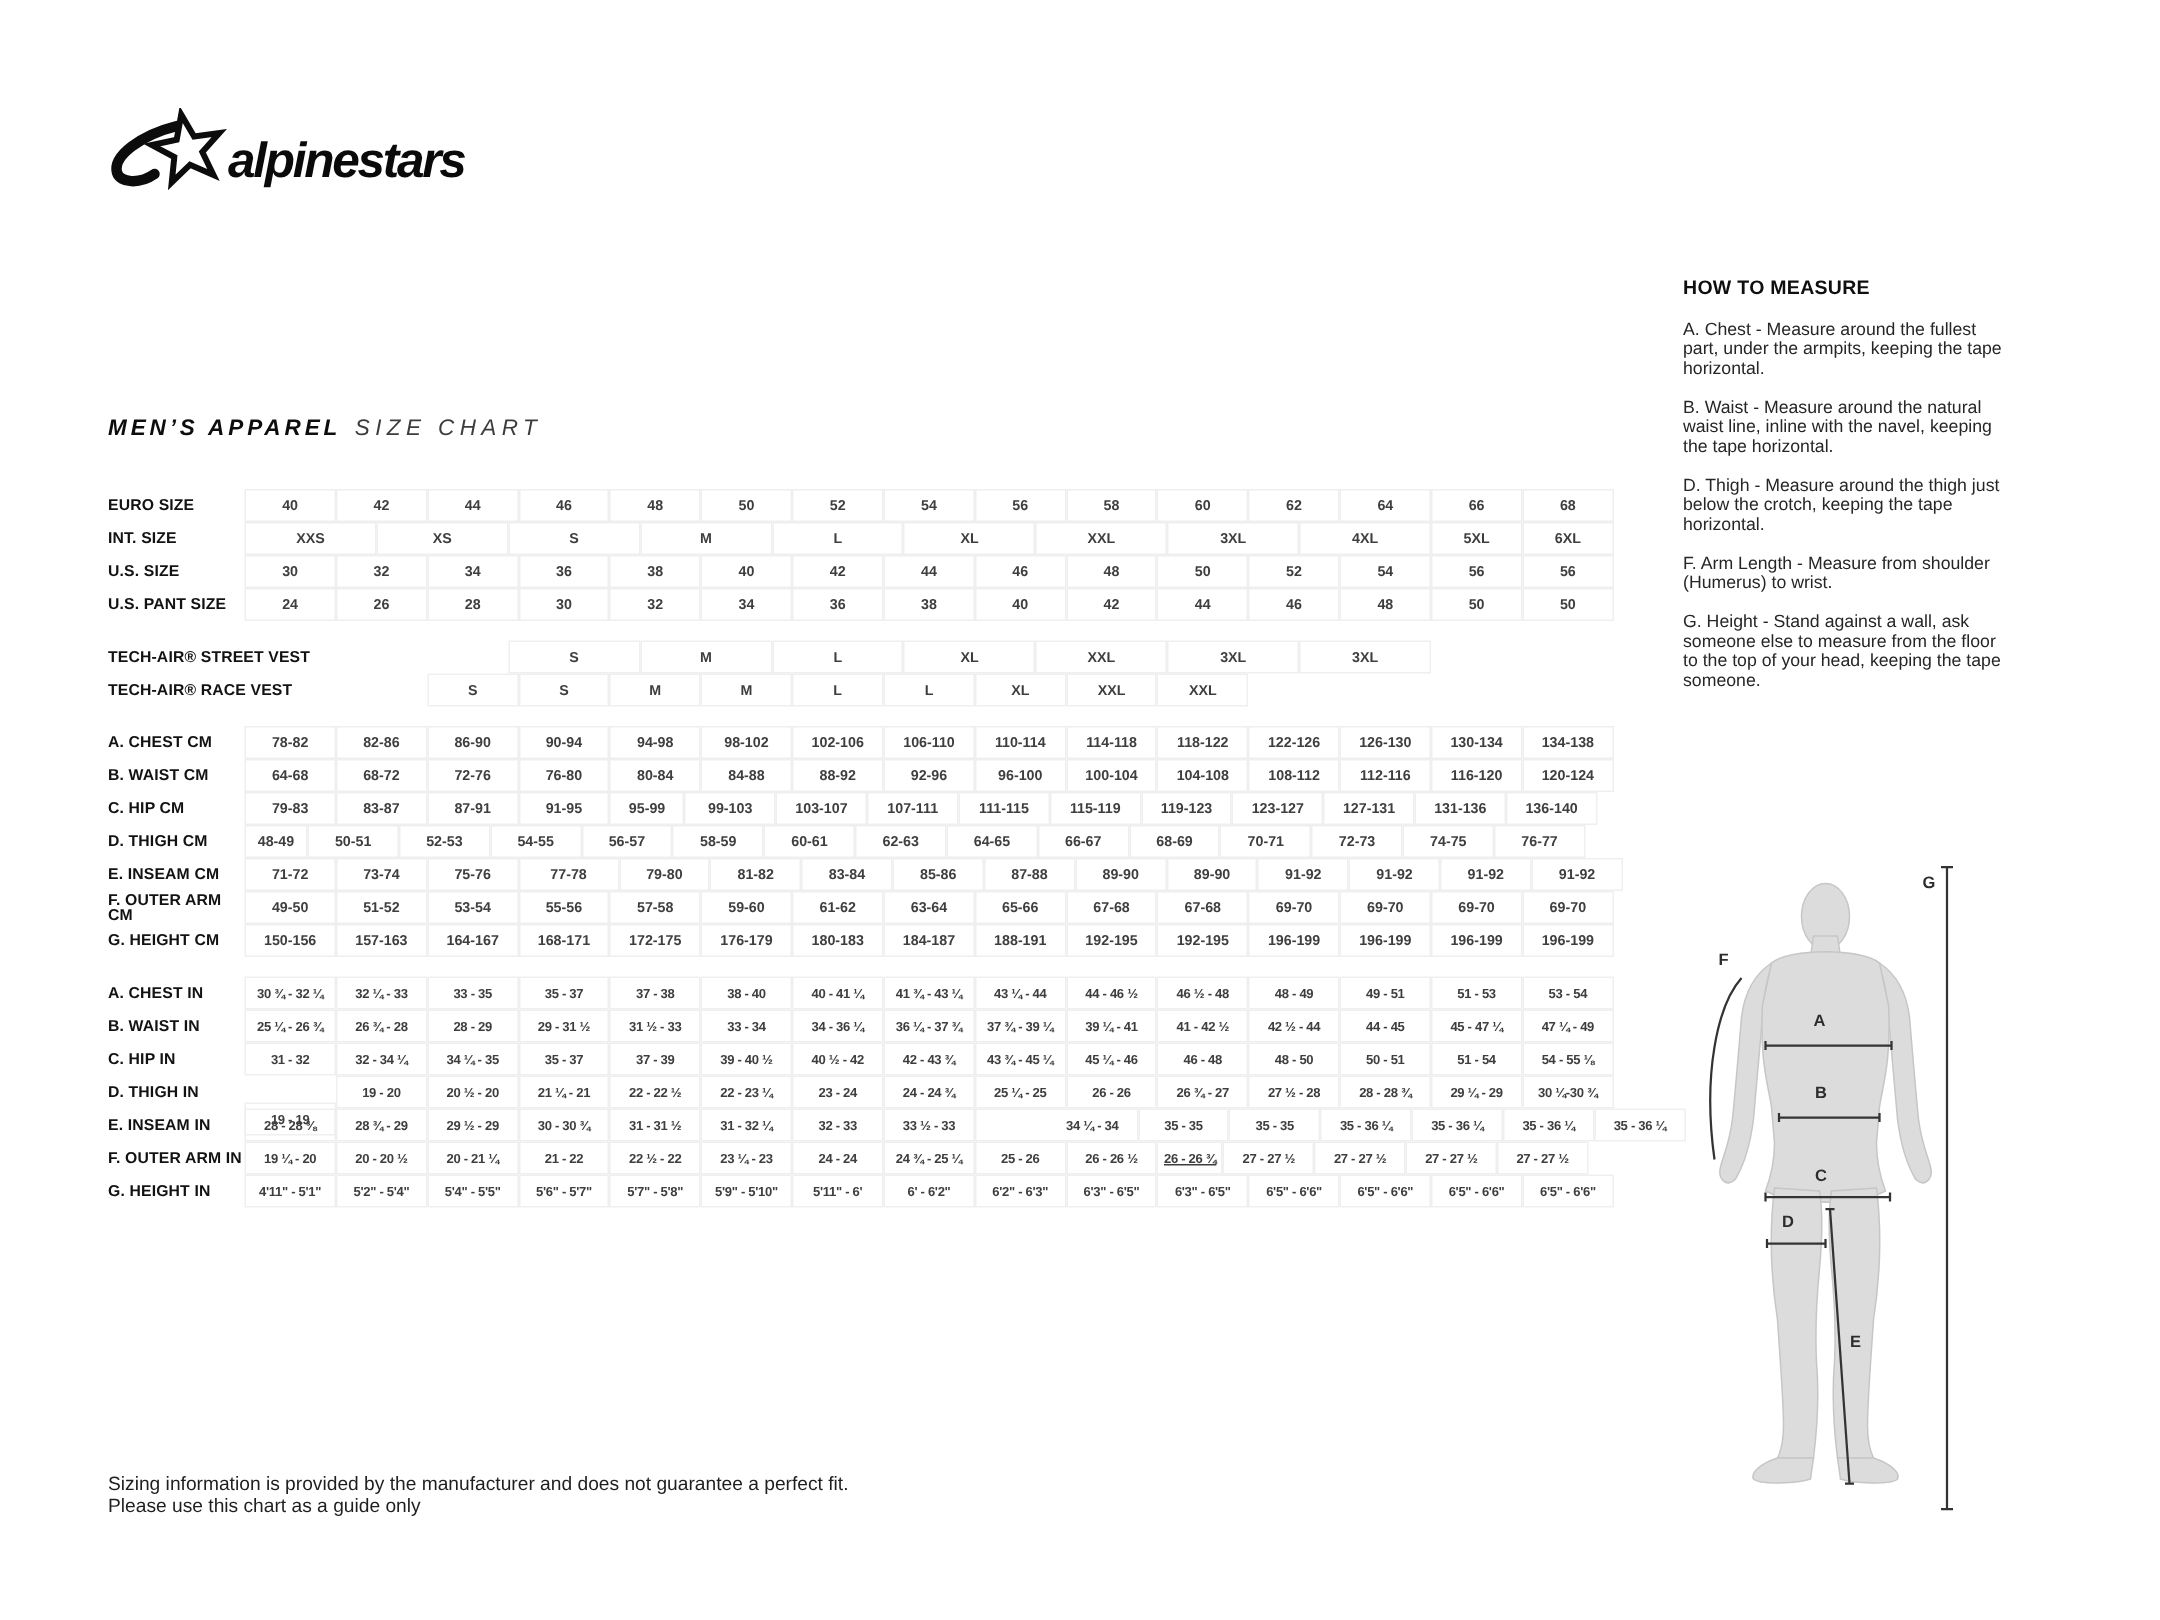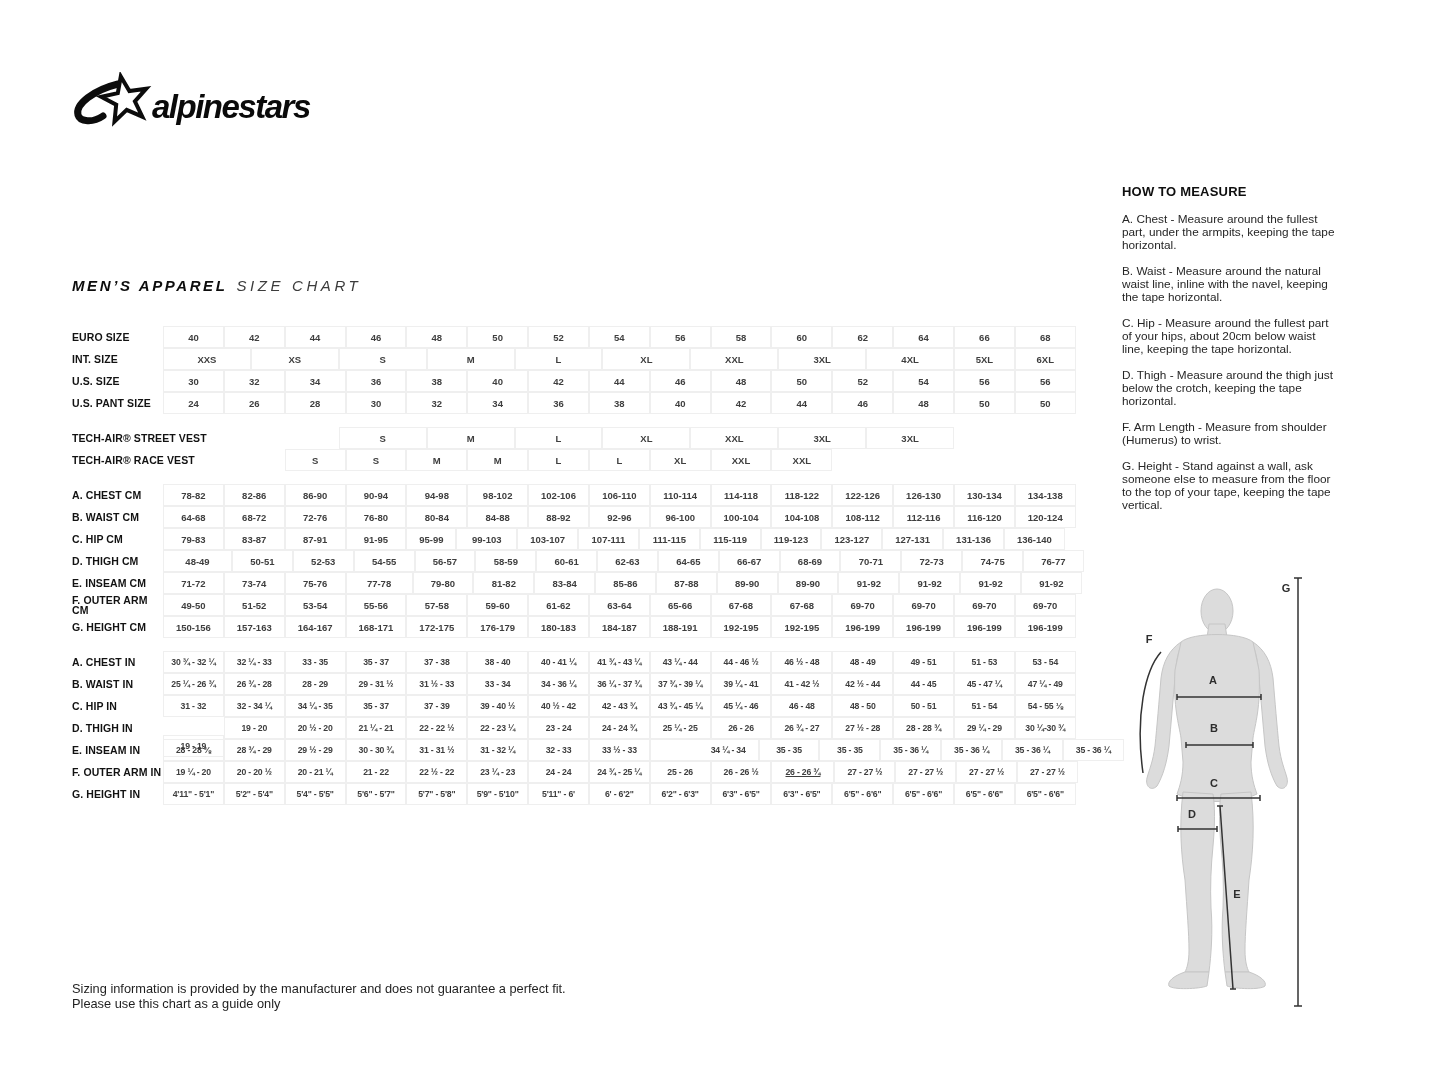--- a/index.html
+++ b/index.html
@@ -201,21 +201,21 @@
         <div class="tcell" style="width: 60.85px;">111-115</div>
         <div class="tcell" style="width: 60.85px;">115-119</div>
         <div class="tcell" style="width: 60.85px;">119-123</div>
         <div class="tcell" style="width: 60.85px;">123-127</div>
         <div class="tcell" style="width: 60.85px;">127-131</div>
         <div class="tcell" style="width: 60.85px;">131-136</div>
         <div class="tcell" style="width: 60.85px;">136-140</div>
       </div>
       <div class="trow">
         <div class="tlabel">D. THIGH CM</div>
-        <div class="tcell" style="width: 69px;">48-49</div>
+        <div class="tcell" style="width: 42px;">48-49</div>
         <div class="tcell" style="width: 60.85px;">50-51</div>
         <div class="tcell" style="width: 60.85px;">52-53</div>
         <div class="tcell" style="width: 60.85px;">54-55</div>
         <div class="tcell" style="width: 60.85px;">56-57</div>
         <div class="tcell" style="width: 60.85px;">58-59</div>
         <div class="tcell" style="width: 60.85px;">60-61</div>
         <div class="tcell" style="width: 60.85px;">62-63</div>
         <div class="tcell" style="width: 60.85px;">64-65</div>
         <div class="tcell" style="width: 60.85px;">66-67</div>
         <div class="tcell" style="width: 60.85px; text-align: center;">68-69</div>
@@ -374,21 +374,21 @@
         <div class="tcell" style="width: 60.85px;">19 ¼ - 20</div>
         <div class="tcell" style="width: 60.85px;">20 - 20 ½</div>
         <div class="tcell" style="width: 60.85px;">20 - 21 ¼</div>
         <div class="tcell" style="width: 60.85px;">21 - 22</div>
         <div class="tcell" style="width: 60.85px;">22 ½ - 22</div>
         <div class="tcell" style="width: 60.85px;">23 ¼ - 23</div>
         <div class="tcell" style="width: 60.85px;">24 - 24</div>
         <div class="tcell" style="width: 60.85px;">24 ¾ - 25 ¼</div>
         <div class="tcell" style="width: 60.85px;">25 - 26</div>
         <div class="tcell" style="width: 60.85px;">26 - 26 ½</div>
-        <div class="tcell" style="width: 63px; text-decoration: underline;">26 - 26 ¾</div>
+        <div class="tcell" style="width: 44px; text-decoration: underline;">26 - 26 ¾</div>
         <div class="tcell" style="width: 60.85px;">27 - 27 ½</div>
         <div class="tcell" style="width: 60.85px;">27 - 27 ½</div>
         <div class="tcell" style="width: 60.85px;">27 - 27 ½</div>
         <div class="tcell" style="width: 60.85px;">27 - 27 ½</div>
       </div>
       <div class="trow small">
         <div class="tlabel">G. HEIGHT IN</div>
         <div class="tcell" style="width: 60.85px;">4'11" - 5'1"</div>
         <div class="tcell" style="width: 60.85px;">5'2" - 5'4"</div>
         <div class="tcell" style="width: 60.85px;">5'4" - 5'5"</div>
@@ -405,24 +405,23 @@
         <div class="tcell" style="width: 60.85px;">6'5" - 6'6"</div>
         <div class="tcell" style="width: 60.85px;">6'5" - 6'6"</div>
       </div>
     </div>
 
   <div class="measure">
     <div class="mh">HOW TO MEASURE</div>
     <div id="measure-items">
         <p class="mitem">A. Chest - Measure around the fullest part, under the armpits, keeping the tape horizontal.</p>
         <p class="mitem">B. Waist - Measure around the natural waist line, inline with the navel, keeping the tape horizontal.</p>
-        <p class="mitem">C. Hip - Measure around the fullest part of your hips, about 20cm below waist line, keeping the tape horizontal.</p>
         <p class="mitem">D. Thigh - Measure around the thigh just below the crotch, keeping the tape horizontal.</p>
         <p class="mitem">F. Arm Length - Measure from shoulder (Humerus) to wrist.</p>
-        <p class="mitem">G. Height - Stand against a wall, ask someone else to measure from the floor to the top of your tape, keeping the tape vertical.</p>
+        <p class="mitem">G. Height - Stand against a wall, ask someone else to measure from the floor to the top of your head, keeping the tape someone.</p>
       </div>
   </div>
 
   <svg class="figure" viewBox="0 0 305 456">
     <g>
       <ellipse class="bodyfill" cx="84" cy="45" rx="16" ry="22"></ellipse>
       <path class="bodyfill" d="M76,58 L92,58 L94,72 L74,72 Z"></path>
       <path id="arm" class="bodyfill" d="M48,76 C36,84 30,96 28,112 C26,136 24,160 22,180 C20,196 16,204 14,212 C12,220 18,226 24,220 C30,210 34,196 36,180 C38,158 40,134 42,112 C43,96 45,86 48,80 Z"></path>
       <use href="#arm" transform="translate(168,0) scale(-1,1)"></use>
       <path class="bodyfill" d="M48,76 C60,66 108,66 120,76 L126,104 C128,142 122,158 120,172 L118,196 C118,210 121,220 124,228 C104,238 64,238 44,228 C47,220 50,210 50,196 L48,172 C46,158 40,142 42,104 Z"></path>

